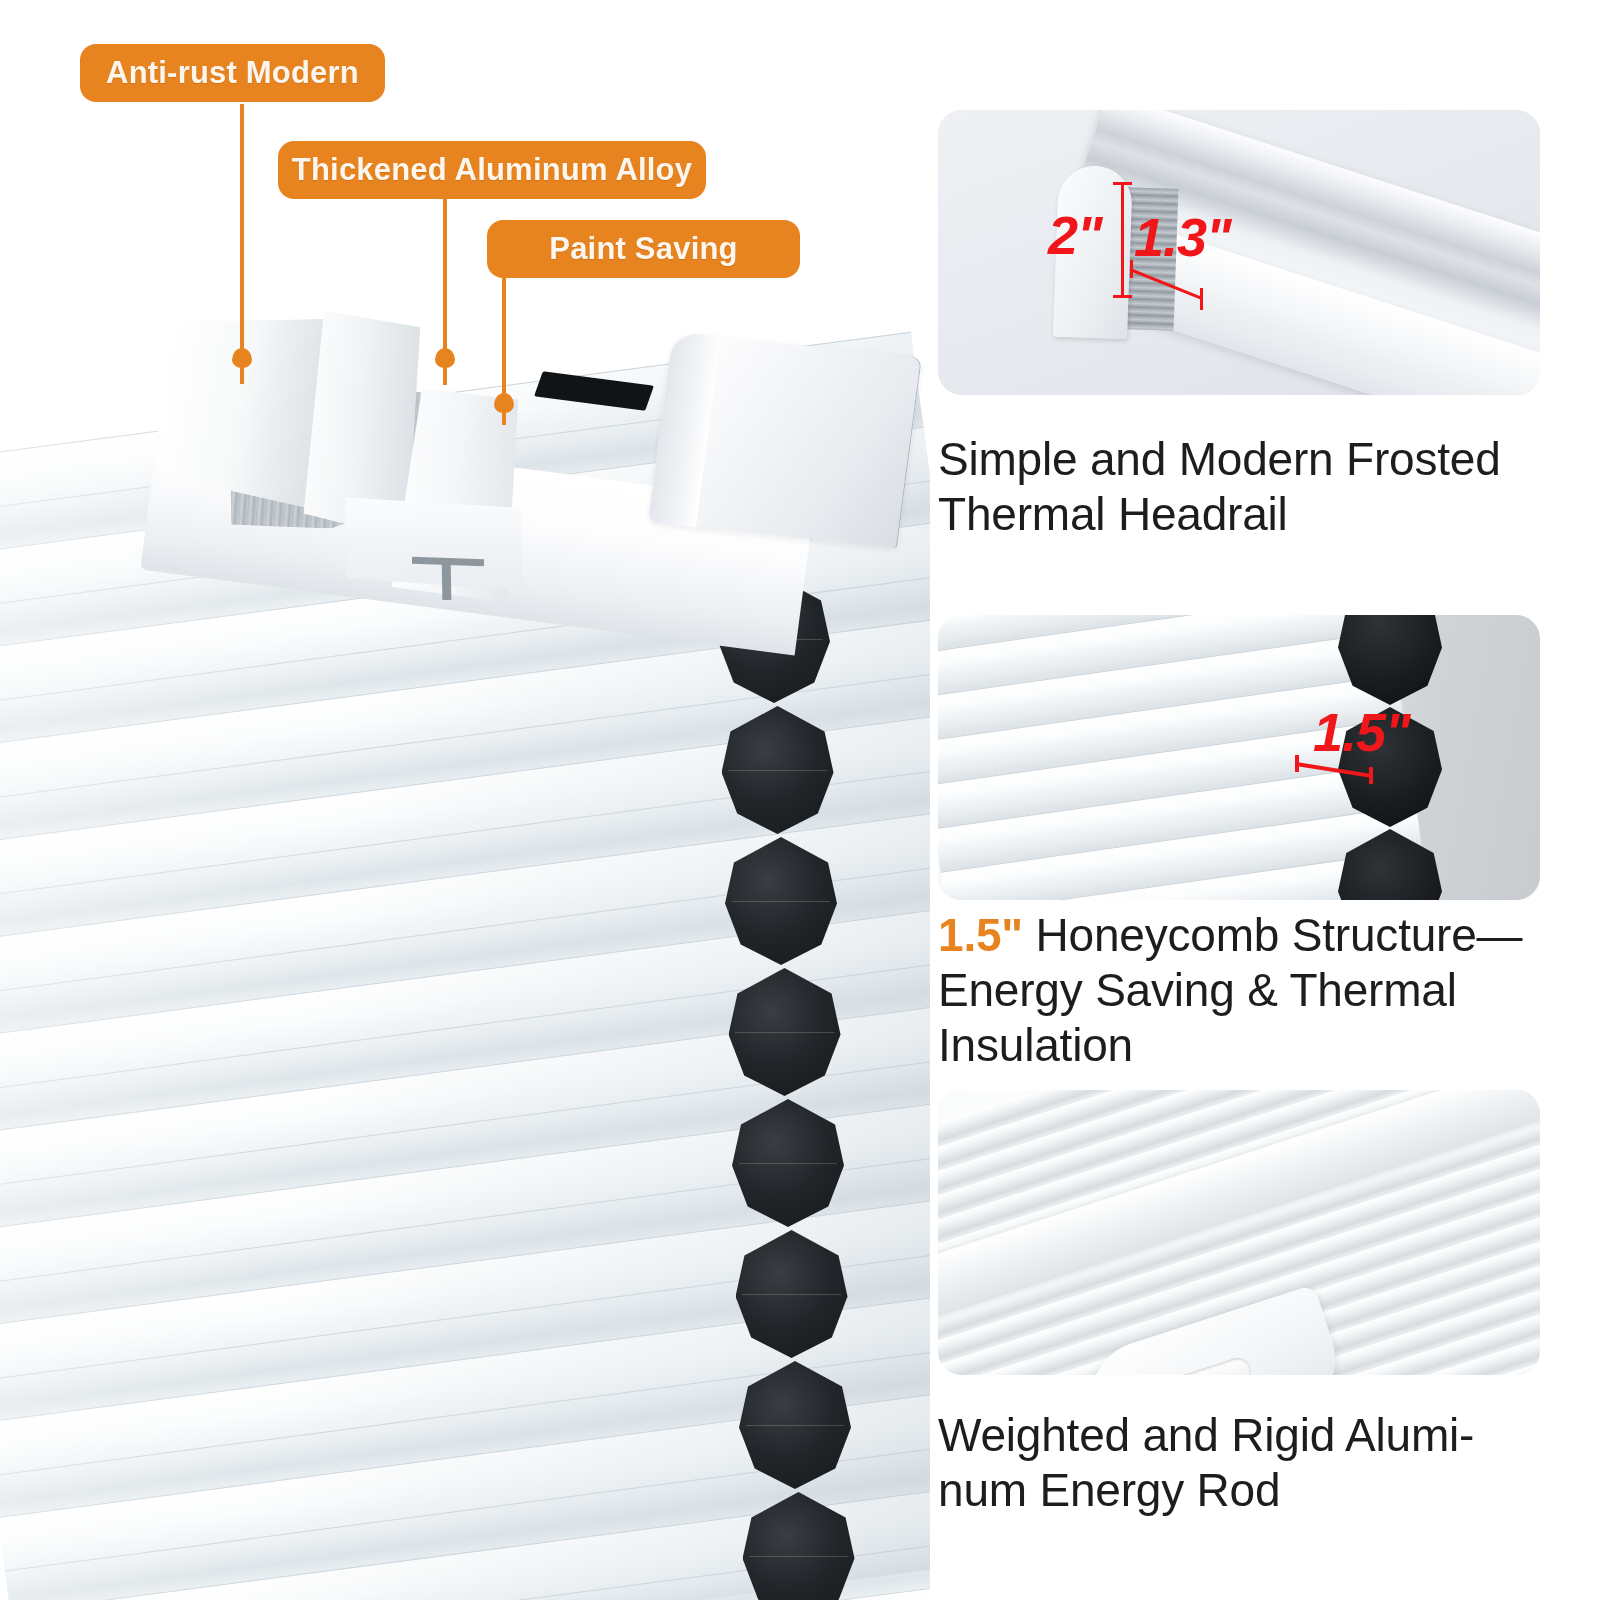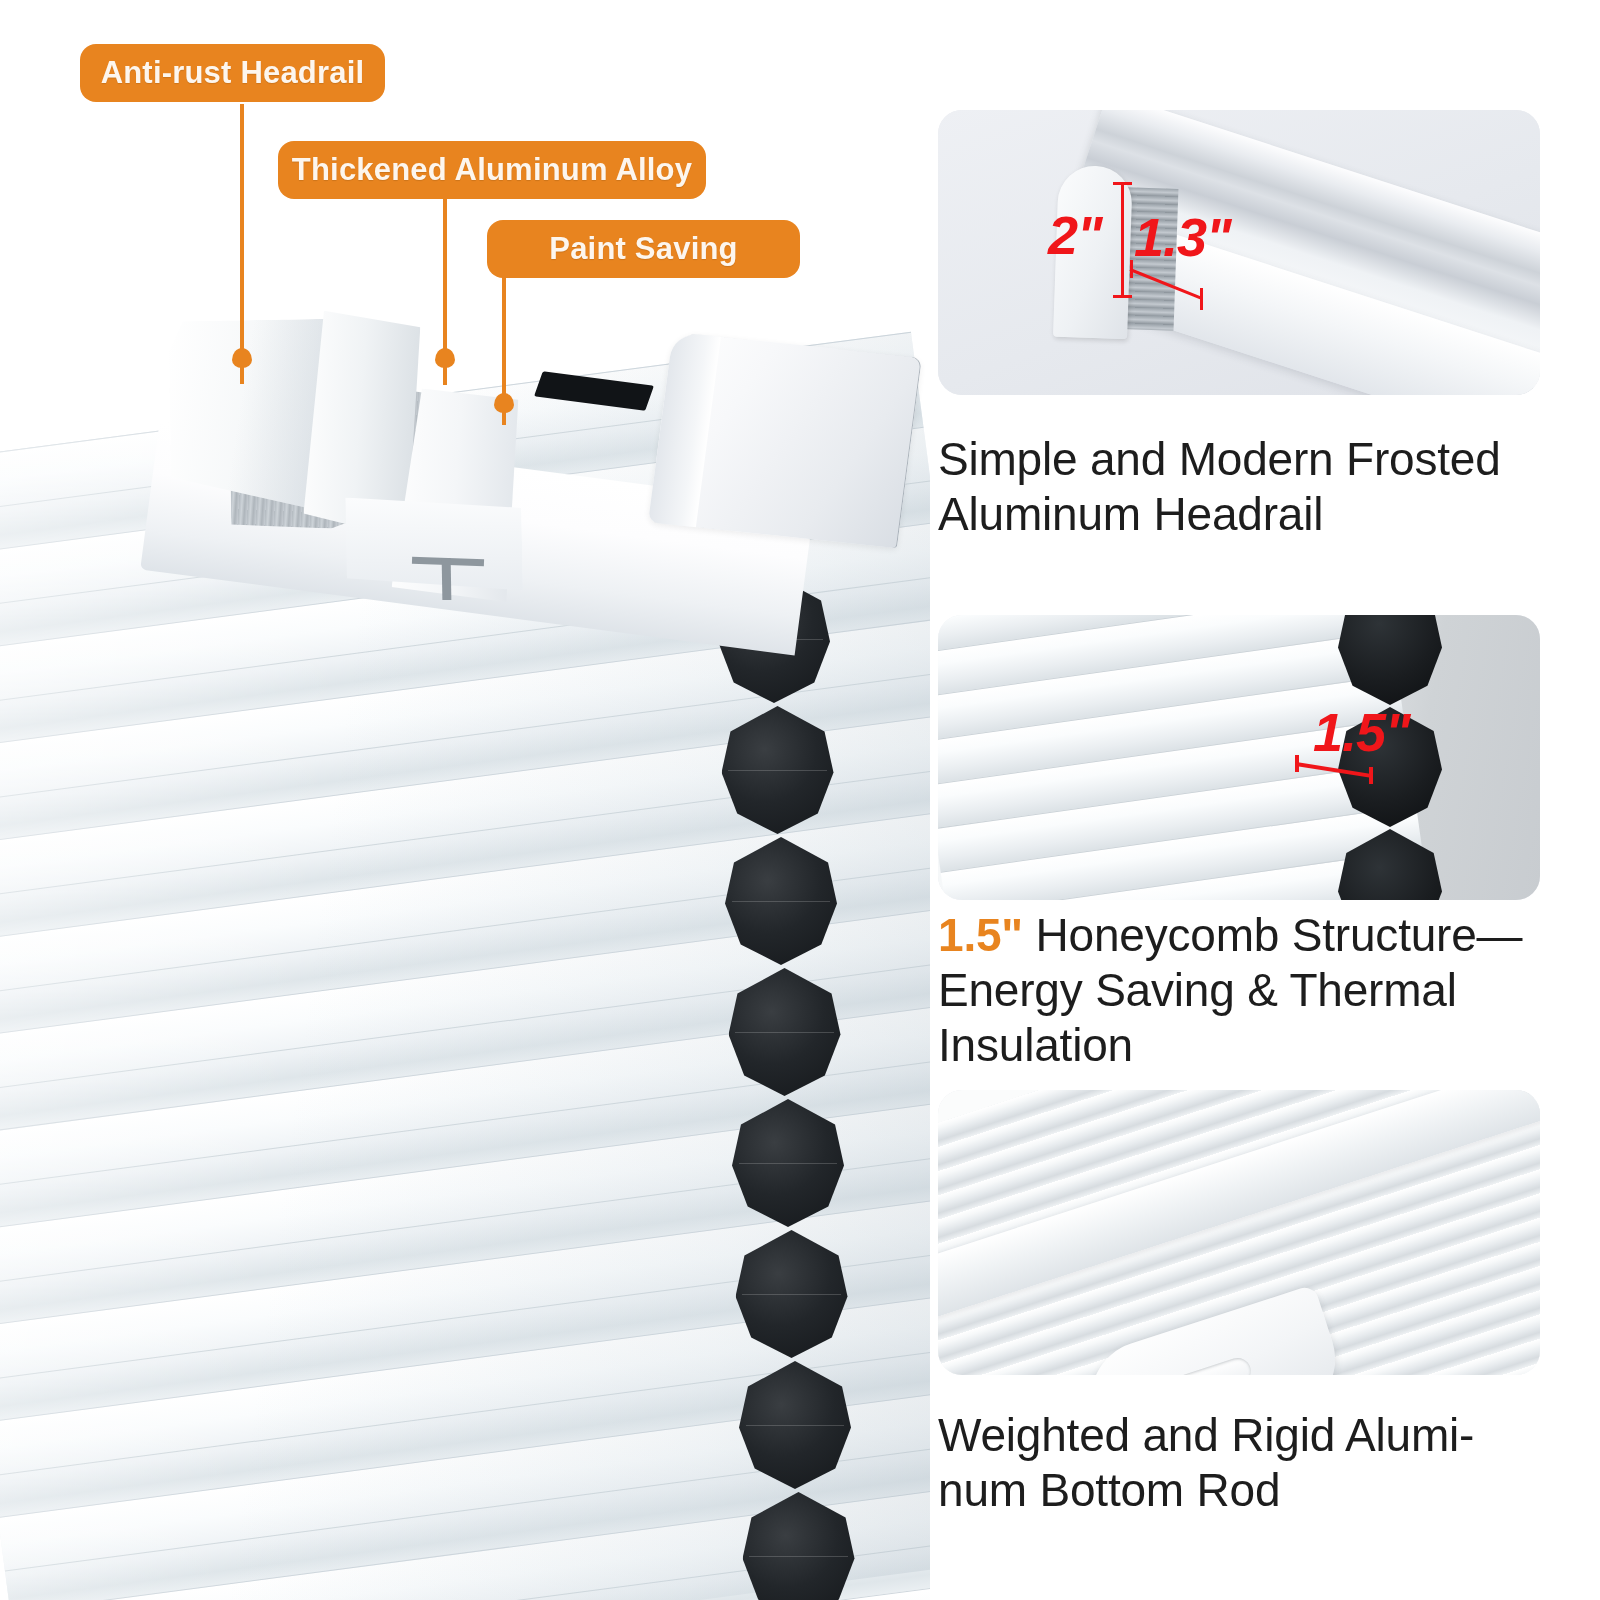--- a/index.html
+++ b/index.html
@@ -301,21 +301,21 @@
     <div class="leader" style="left:240px; top:104px; height:280px;"></div>
     <div class="leader-dot" style="left:232px; top:348px;"></div>
 
     <div class="leader" style="left:443px; top:190px; height:195px;"></div>
     <div class="leader-dot" style="left:435px; top:348px;"></div>
 
     <div class="leader" style="left:502px; top:270px; height:155px;"></div>
     <div class="leader-dot" style="left:494px; top:393px;"></div>
 
     <div class="badge" style="left:80px; top:44px; width:305px; height:58px;">
-      <span>Anti-rust Headrail</span>
+      <span>Anti-rust Modern</span>
     </div>
 
     <div class="badge" style="left:278px; top:141px; width:428px; height:58px;">
       <span>Thickened Aluminum Alloy</span>
     </div>
 
     <div class="badge" style="left:487px; top:220px; width:313px; height:58px;">
       <span>Paint Saving</span>
     </div>
   </div>
@@ -334,21 +334,21 @@
       <div class="dim-red" style="left:175px; top:185px; width:19px; height:3px;"></div>
       <div class="dim-label" style="left:110px; top:98px;">2"</div>
 
       <div class="dim-red" style="left:192px; top:158px; width:76px; height:3px; transform:rotate(22deg); transform-origin:0 50%;"></div>
       <div class="dim-red" style="left:192px; top:150px; width:3px; height:18px;"></div>
       <div class="dim-red" style="left:262px; top:178px; width:3px; height:22px;"></div>
       <div class="dim-label" style="left:196px; top:100px;">1.3"</div>
     </div>
 
     <div class="caption cap1">
-      <span>Simple and Modern Frosted Aluminum Headrail</span>
+      <span>Simple and Modern Frosted Thermal Headrail</span>
     </div>
 
     <div class="card c2">
       <div class="c2-bg"></div>
       <div class="c2-pleats" id="c2PleatHost">
           <div class="c2-pleat" style="top: 0px;"></div>
           <div class="c2-pleat" style="top: 44px;"></div>
           <div class="c2-pleat" style="top: 88px;"></div>
           <div class="c2-pleat" style="top: 132px;"></div>
           <div class="c2-pleat" style="top: 176px;"></div>
@@ -376,17 +376,17 @@
     <div class="card c3">
       <div class="c3-bg"></div>
       <div class="c3-fabric"></div>
       <div class="c3-rail"></div>
       <div class="c3-handle">
         <div class="c3-slot"></div>
       </div>
     </div>
 
     <div class="caption cap3">
-      <span>Weighted and Rigid Alumi-num Bottom Rod</span>
+      <span>Weighted and Rigid Alumi-num Energy Rod</span>
     </div>
 
   </div>
 </div>
 
 </body></html>

